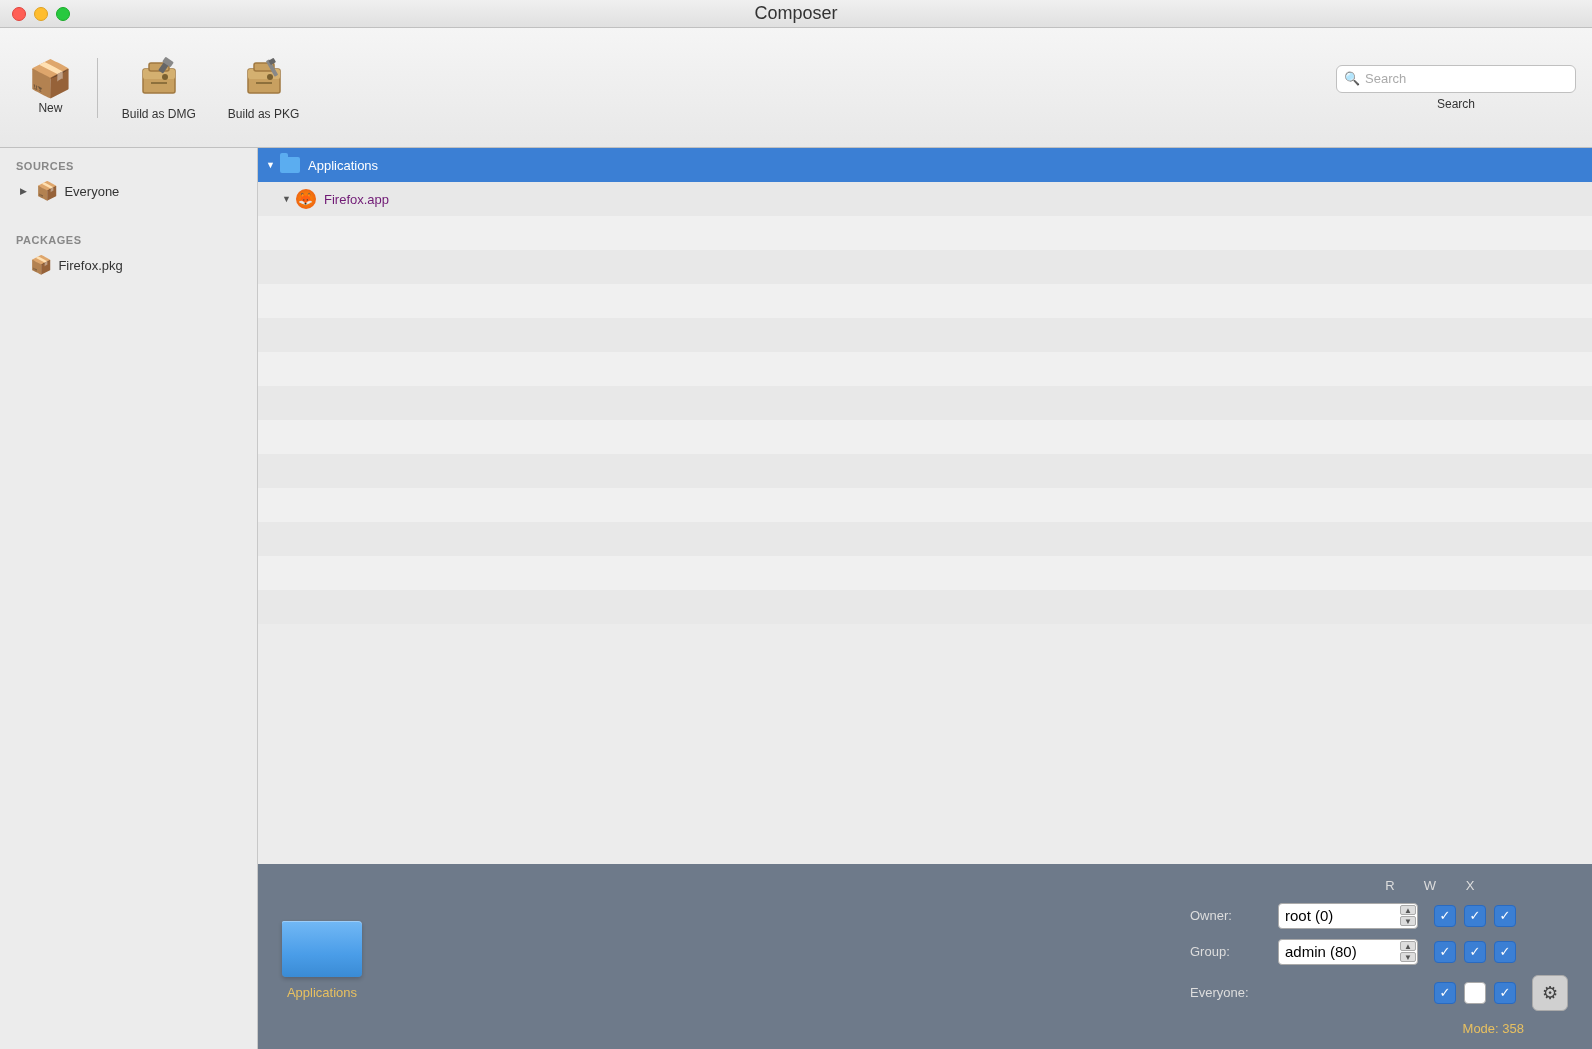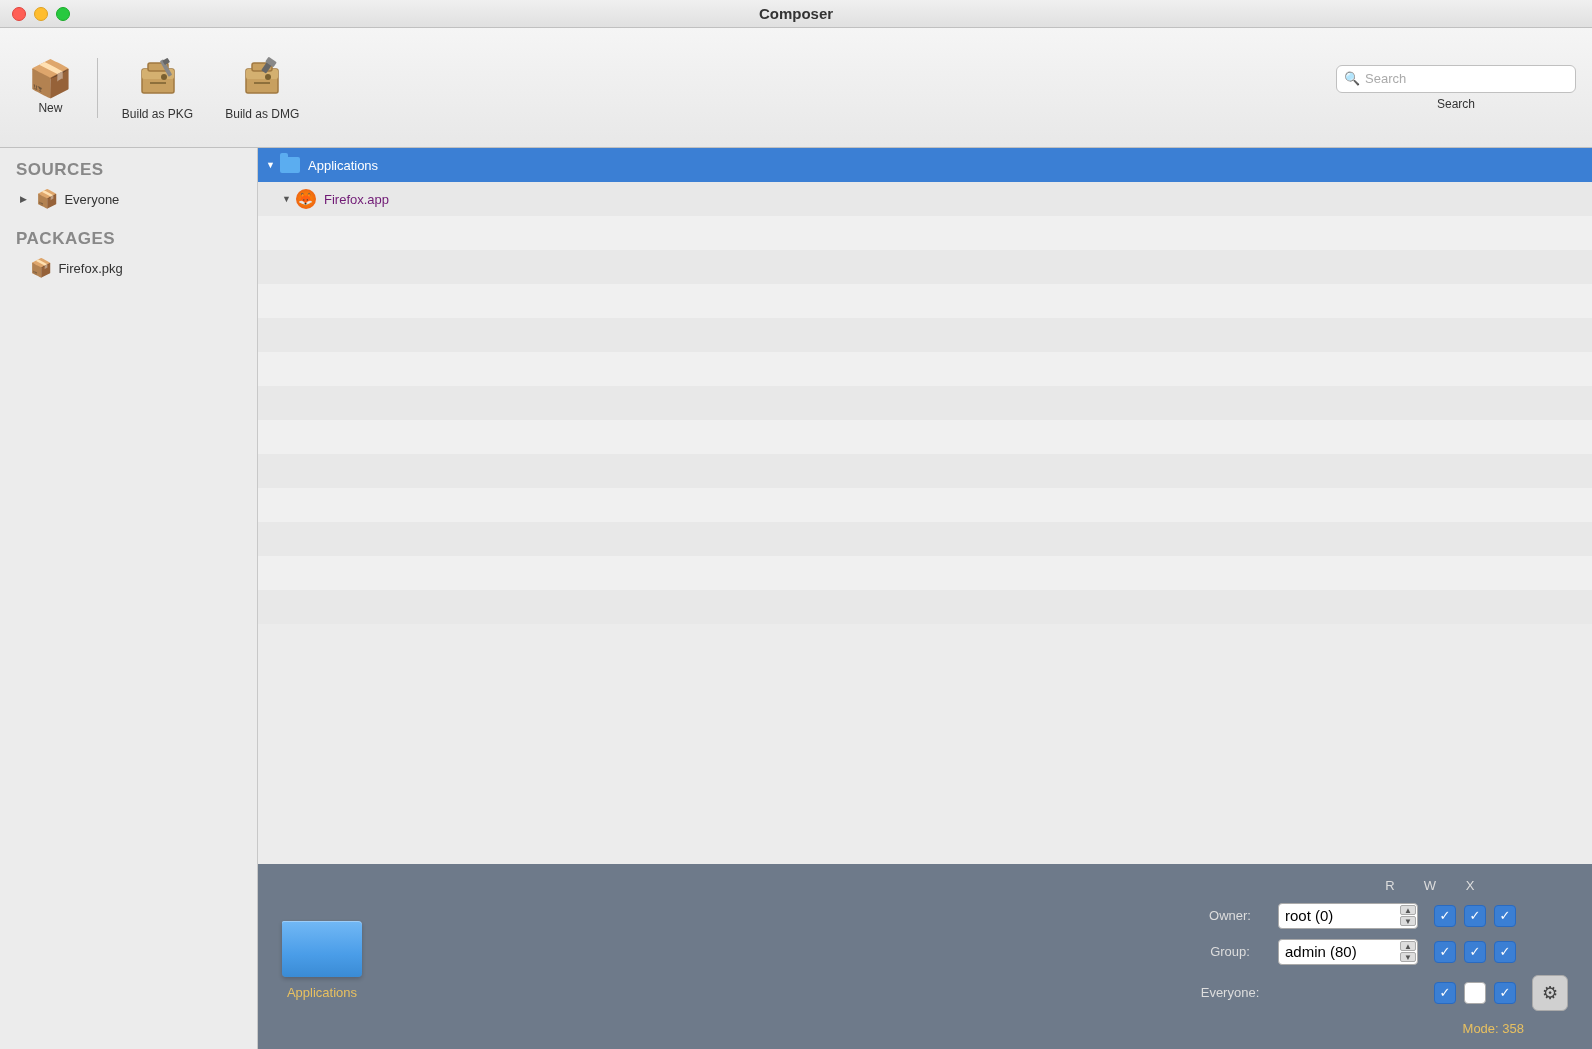--- a/index.html
+++ b/index.html
@@ -32,22 +32,22 @@
     .traffic-light {
       width: 14px;
       height: 14px;
       border-radius: 50%;
       cursor: pointer;
     }
     .tl-red { background: #ff5f56; border: 1px solid #e0443e; }
     .tl-yellow { background: #ffbd2e; border: 1px solid #dea123; }
     .tl-green { background: #27c93f; border: 1px solid #1aab29; }
     .title-bar-text {
-      font-size: 15px;
-      font-weight: 700;
+      font-size: 18px;
+      font-weight: 400;
       color: #333;
     }
 
     
     .toolbar {
       height: 120px;
       background: linear-gradient(180deg, #f5f5f5 0%, #e8e8e8 100%);
       border-bottom: 1px solid #c0c0c0;
       display: flex;
       align-items: center;
@@ -117,21 +117,21 @@
 
     
     .sidebar {
       width: 258px;
       background: #ececec;
       border-right: 1px solid #c8c8c8;
       flex-shrink: 0;
       padding-top: 8px;
     }
     .sidebar-section-header {
-      font-size: 17px;
+      font-size: 11px;
       font-weight: 700;
       color: #888;
       text-transform: uppercase;
       padding: 4px 16px;
       letter-spacing: 0.5px;
     }
     .sidebar-item {
       display: flex;
       align-items: center;
       padding: 3px 16px;
@@ -249,21 +249,21 @@
       font-weight: 500;
     }
     .perm-row {
       display: flex;
       align-items: center;
       gap: 8px;
     }
     .perm-label {
       font-size: 13px;
       color: #ddd;
-      text-align: center;
+      text-align: left;
       width: 80px;
     }
     .perm-input-wrapper {
       position: relative;
       display: flex;
       align-items: center;
     }
     .perm-input {
       width: 140px;
       height: 26px;
@@ -376,38 +376,38 @@
   <div class="toolbar-sep"></div>
 
   <div class="toolbar-btn">
     <svg class="toolbar-icon" viewBox="0 0 48 48">
       <rect x="8" y="14" width="32" height="24" rx="2" fill="#c8a060" stroke="#a07840" stroke-width="1.5"></rect>
       <rect x="8" y="14" width="32" height="10" rx="2" fill="#d4b070"></rect>
       <rect x="14" y="8" width="20" height="8" rx="2" fill="#c8a060" stroke="#a07840" stroke-width="1.5"></rect>
       <line x1="16" y1="28" x2="32" y2="28" stroke="#7a6030" stroke-width="1.5"></line>
       <circle cx="30" cy="22" r="3" fill="#7a6030"></circle>
 
-      <rect x="30" y="4" width="4" height="18" rx="1" fill="#888" transform="rotate(-30 32 13)"></rect>
-      <rect x="29" y="4" width="6" height="5" rx="1" fill="#666" transform="rotate(-30 32 6)"></rect>
+      <rect x="26" y="6" width="6" height="12" rx="1" fill="#666" transform="rotate(35 29 12)"></rect>
+      <rect x="28" y="4" width="10" height="6" rx="1" fill="#888" transform="rotate(35 33 7)"></rect>
     </svg>
-    <span class="toolbar-label">Build as PKG</span>
+    <span class="toolbar-label">Build as DMG</span>
   </div>
 
   <div class="toolbar-btn">
     <svg class="toolbar-icon" viewBox="0 0 48 48">
       <rect x="8" y="14" width="32" height="24" rx="2" fill="#c8a060" stroke="#a07840" stroke-width="1.5"></rect>
       <rect x="8" y="14" width="32" height="10" rx="2" fill="#d4b070"></rect>
       <rect x="14" y="8" width="20" height="8" rx="2" fill="#c8a060" stroke="#a07840" stroke-width="1.5"></rect>
       <line x1="16" y1="28" x2="32" y2="28" stroke="#7a6030" stroke-width="1.5"></line>
       <circle cx="30" cy="22" r="3" fill="#7a6030"></circle>
 
-      <rect x="26" y="6" width="6" height="12" rx="1" fill="#666" transform="rotate(35 29 12)"></rect>
-      <rect x="28" y="4" width="10" height="6" rx="1" fill="#888" transform="rotate(35 33 7)"></rect>
+      <rect x="30" y="4" width="4" height="18" rx="1" fill="#888" transform="rotate(-30 32 13)"></rect>
+      <rect x="29" y="4" width="6" height="5" rx="1" fill="#666" transform="rotate(-30 32 6)"></rect>
     </svg>
-    <span class="toolbar-label">Build as DMG</span>
+    <span class="toolbar-label">Build as PKG</span>
   </div>
 
   <div class="toolbar-search-container">
     <div style="position:relative;">
       <span class="search-icon-wrapper">🔍</span>
       <input class="toolbar-search-input" type="text" placeholder="Search" style="">
     </div>
     <span class="toolbar-search-label">Search</span>
   </div>
 </div>
@@ -415,21 +415,21 @@
 <div class="main-layout">
 
   <div class="sidebar">
     <div class="sidebar-section-header">SOURCES</div>
     <div class="sidebar-item">
       <span class="disclosure-triangle disc-right"></span>
       <span style="font-size:18px;">📦</span>
       <span class="sidebar-item-label">Everyone</span>
     </div>
 
-    <div style="margin-top:12px;">
+    <div style="margin-top:25px;">
       <div class="sidebar-section-header">PACKAGES</div>
       <div class="sidebar-item">
         <span style="font-size:18px; margin-left:10px;">📦</span>
         <span class="sidebar-item-label">Firefox.pkg</span>
       </div>
     </div>
   </div>
 
   <div class="content-area">
 

